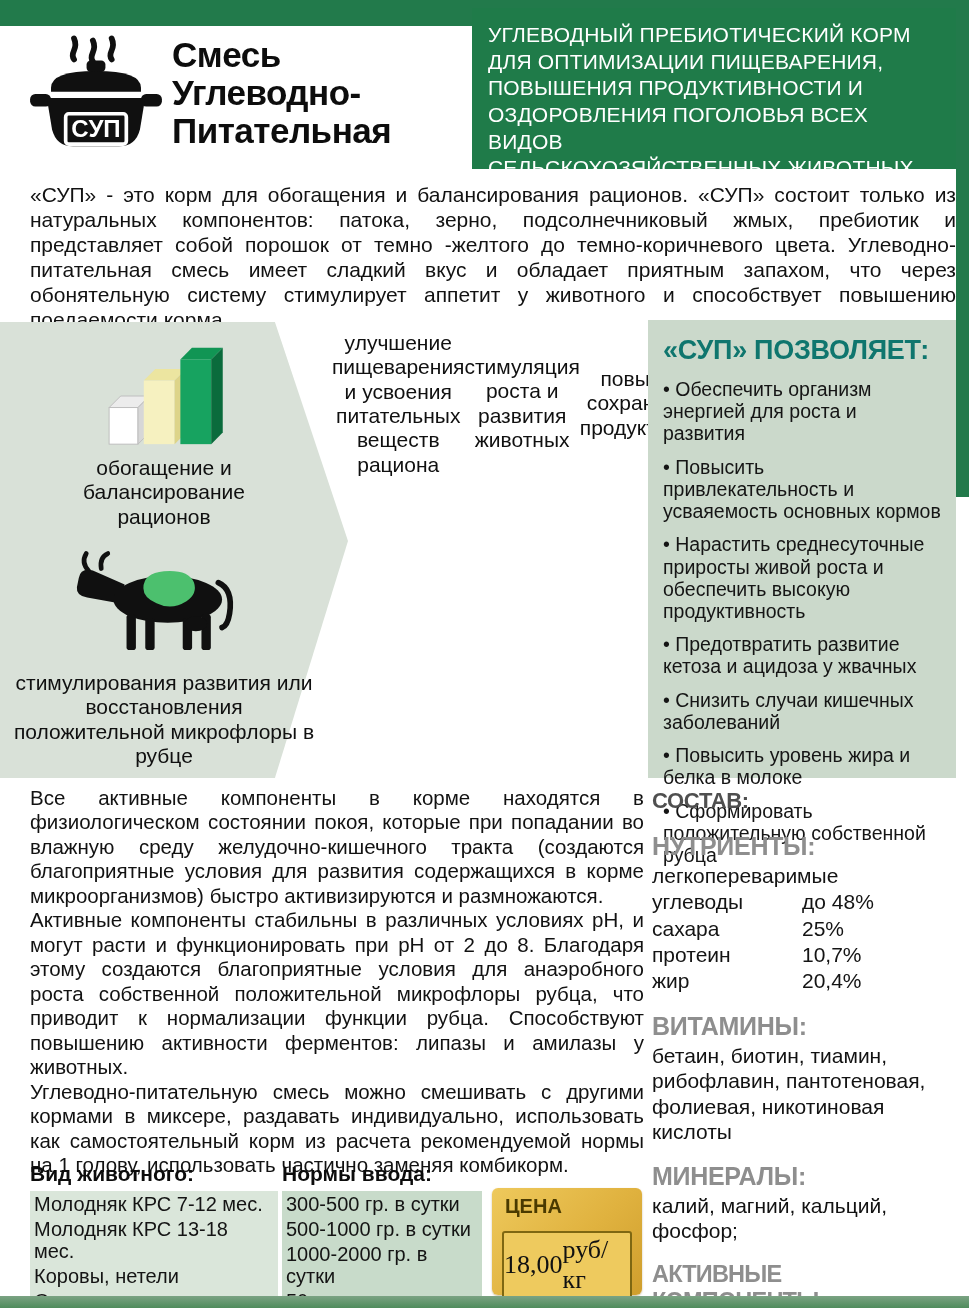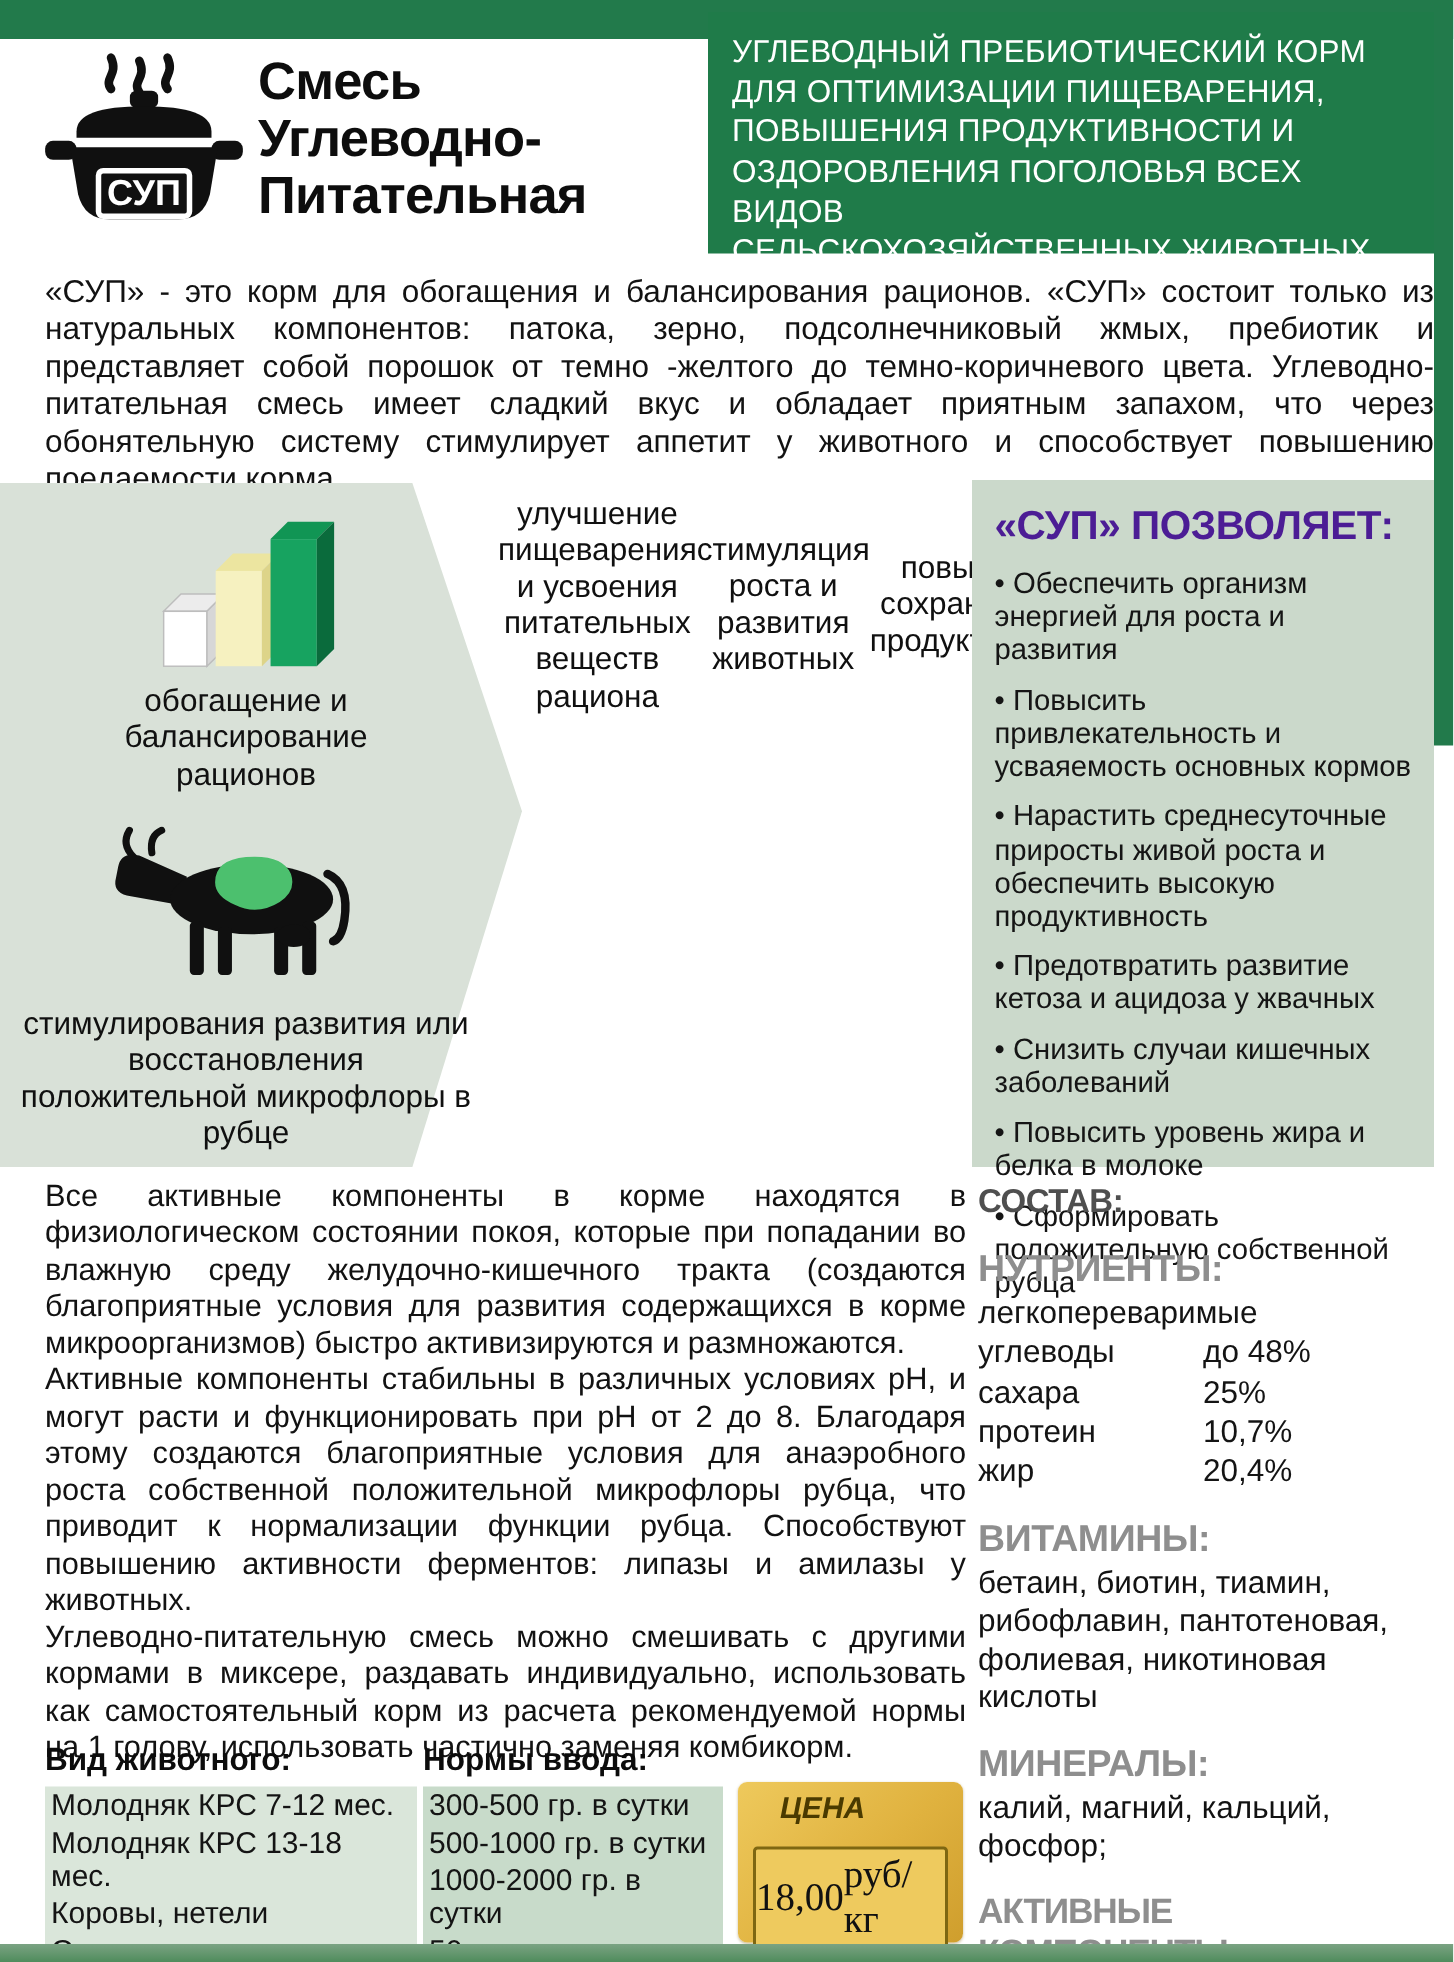--- a/index.html
+++ b/index.html
@@ -29,21 +29,21 @@
   .mid { position:absolute; left:0; top:318px; width:969px; height:462px; }
   .chevron { position:absolute; left:0; top:4px; width:348px; height:456px; background:#d9e1d8;
              clip-path:polygon(0 0, 79% 0, 100% 48%, 79% 100%, 0 100%); }
   .left-col { position:absolute; left:8px; top:4px; width:312px; display:flex; flex-direction:column; align-items:center; }
   .mid-col  { position:absolute; left:332px; top:4px; width:300px; display:flex; align-items:center; }
   .benefit-label { font-size:21px; line-height:1.16; text-align:center; color:#101010; }
   .lbl-w250 { width:256px; } .lbl-w300 { width:302px; } .lbl-w290 { width:292px; }
 
   .right-panel { position:absolute; left:648px; top:2px; width:308px; height:458px;
                  background:#cbd9cb; padding:15px 14px 10px 15px; }
-  .allows-title { font-size:27px; font-weight:bold; color:#4c1d95; margin-bottom:12px; letter-spacing:-0.3px; }
+  .allows-title { font-size:27px; font-weight:bold; color:#0f766e; margin-bottom:12px; letter-spacing:-0.3px; }
   .bullet { font-size:19.5px; line-height:1.14; color:#151515; margin-bottom:11px; }
   .bullet::before { content:"•  "; }
 
   
   .body-text { position:absolute; left:30px; top:786px; width:614px;
                font-size:20.5px; line-height:1.195; text-align:justify; color:#121212; }
   .comp { position:absolute; left:652px; top:788px; width:306px; }
   .comp-title { font-size:22px; font-weight:bold; color:#4f4f4f; letter-spacing:-0.3px; }
   .comp-sub { font-size:25px; font-weight:bold; color:#8e8e8e; letter-spacing:-0.3px; margin-top:18px; }
   .comp-sub.tight { font-size:23.5px; letter-spacing:-0.8px; }
@@ -59,21 +59,21 @@
   .dos-body { display:flex; }
   .dos-col { font-size:20px; line-height:1.1; }
   .dos-col > div { padding:1.5px 6px 1.5px 4px; }
   .dos-c1 { width:248px; background:#dae6da; margin-right:4px; }
   .dos-c2 { width:200px; background:#c8dbca; }
 
   
   .price-box { position:absolute; left:492px; top:1188px; width:150px; height:107px;
                background:linear-gradient(135deg,#eec95c 0%,#e0b23f 55%,#cf9e2d 100%);
                border-radius:6px; padding:7px 10px; box-shadow:0 1px 2px rgba(120,90,10,.4); }
-  .price-label { font-size:20px; font-weight:bold; color:#4a3a00; margin-left:18px;font-style:italic; }
+  .price-label { font-size:20px; font-weight:bold; color:#4a3a00; margin-left:3px; }
   .price-inner { margin-top:13px; height:68px; border:2px solid #7e6712; background:#eeca5e;
                  border-radius:3px; display:flex; flex-direction:row; align-items:center; justify-content:center;
                  font-family:"Liberation Serif","DejaVu Serif",serif; font-size:26px; line-height:1.16; color:#111; }
 
   svg text { font-family:"Liberation Sans","DejaVu Sans",sans-serif; }
 </style>
 </head>
 <body>
 
 <div class="page">

